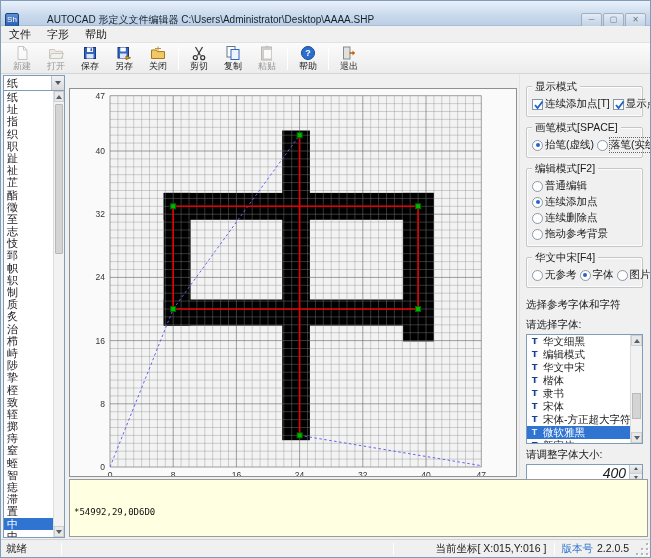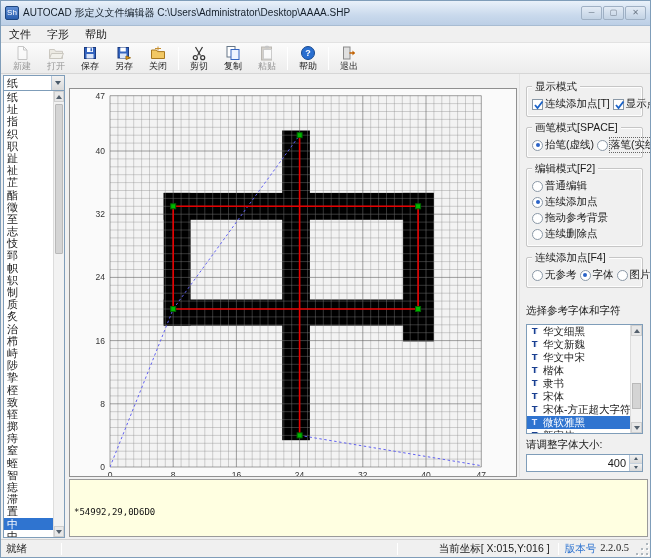--- a/index.html
+++ b/index.html
@@ -3,22 +3,22 @@
 <meta charset="utf-8">
 <style>
   html,body{margin:0;padding:0;background:#9aa7b4;}
   *{box-sizing:border-box;}
   .window{
     width:651px;height:558px;background:#f0f0f0;border:1px solid #7f9db9;
     display:flex;flex-direction:column;font-family:"Liberation Sans",sans-serif;
     font-size:11px;color:#1a1a1a;overflow:hidden;
   }
   
-  .titlebar{height:22px;display:flex;align-items:center;padding:12px 4px;
-    background:linear-gradient(#e9f1fa,#c9d9ec 60%,#bccfe6);border-bottom:1px solid #a8bcd2;flex:0 0 22px;}
+  .titlebar{height:22px;display:flex;align-items:flex-start;padding:12px 4px;
+    background:linear-gradient(#e9f1fa,#c9d9ec 60%,#bccfe6);border-bottom:1px solid #a8bcd2;flex:0 0 22px;gap:24px;}
   .app-icon{width:14px;height:14px;border-radius:2px;background:linear-gradient(#5f8fd6,#2a5fae);
     border:1px solid #1d4680;color:#fff;font-size:8px;line-height:12px;text-align:center;margin-right:4px;flex:0 0 14px;}
   .title-text{flex:1;white-space:nowrap;overflow:hidden;font-size:10px;color:#15202b;}
   .win-btns{display:flex;gap:1px;}
   .win-btn{width:21px;height:14px;border:1px solid #9fb0c4;border-radius:2px;
     background:linear-gradient(#e3ebf5,#c2d2e4);color:#6b7786;font-size:8px;line-height:12px;text-align:center;}
   
   .menubar{height:17px;display:flex;align-items:center;background:#f0f0f0;border-bottom:1px solid #e2e2e2;flex:0 0 17px;}
   .menu-item{padding:1px 8px;}
   
@@ -54,48 +54,48 @@
   .group-box{position:relative;border:1px solid #c6c6c6;border-radius:2px;box-shadow:inset 0 0 0 1px #fdfdfd;
     padding:8px 2px 3px 5px;margin-bottom:10px;}
   .group-title{position:absolute;top:-7px;left:5px;background:#f0f0f0;padding:0 3px;font-size:10.5px;}
   .opt-row{display:flex;align-items:center;gap:3px;margin:2px 0;font-size:10.5px;white-space:nowrap;}
   .opt{display:flex;align-items:center;gap:2px;}
   .checkbox{width:11px;height:11px;border:1px solid #8a98a6;background:#fff;position:relative;flex:0 0 11px;}
   .checkbox svg{position:absolute;left:0;top:-1px;}
   .radio{width:11px;height:11px;border:1px solid #8a98a6;border-radius:50%;background:#fff;position:relative;flex:0 0 11px;}
   .radio.sel::after{content:"";position:absolute;left:2.5px;top:2.5px;width:4px;height:4px;border-radius:50%;background:#2a63c8;}
   .focus-box{outline:1px dotted #666;}
-  .section-label{font-size:10.5px;margin:16px 0 6px 0;}
+  .section-label{font-size:10.5px;margin:10px 0 6px 0;}
   .sub-label{font-size:10.5px;margin:4px 0 2px 0;}
   .font-list{height:110px;background:#fff;border:1px solid #7f9db9;position:relative;overflow:hidden;}
   .font-item{height:13px;display:flex;align-items:center;gap:3px;padding-left:2px;font-size:10.5px;white-space:nowrap;}
   .fi-icon{width:11px;flex:0 0 11px;text-align:center;font-size:9px;font-weight:bold;color:#1a3f8f;
     text-shadow:1px 0 0 #9fb3dd;line-height:11px;}
   .font-item.selected{background:#2f74d0;color:#fff;}
   .font-item.selected .fi-icon{color:#dfe8ff;text-shadow:none;}
   .fl-scroll{position:absolute;top:0;right:0;bottom:0;width:12px;background:#f2f2f2;border-left:1px solid #dcdcdc;}
   .fl-thumb{position:absolute;left:1px;right:1px;top:58px;height:26px;background:#d4d4d4;border:1px solid #b9b9b9;}
   .spinner{height:18px;border:1px solid #7f9db9;background:#fff;display:flex;margin-top:2px;}
-  .spin-value{flex:1;text-align:right;padding-right:3px;line-height:16px;font-size:11px;}
+  .spin-value{flex:1;text-align:right;padding-right:3px;line-height:16px;font-size:14px;font-style:italic;}
   .spin-btns{width:13px;display:flex;flex-direction:column;border-left:1px solid #b5c6d8;}
   .spin-btn{flex:1;display:flex;align-items:center;justify-content:center;background:linear-gradient(#f2f2f2,#d9d9d9);}
   .spin-btn + .spin-btn{border-top:1px solid #c6d2de;}
   .tri-up-s{width:0;height:0;border-left:2.5px solid transparent;border-right:2.5px solid transparent;border-bottom:3.5px solid #4a5a6a;}
   .tri-down-s{width:0;height:0;border-left:2.5px solid transparent;border-right:2.5px solid transparent;border-top:3.5px solid #4a5a6a;}
   
   .code-area{height:58px;flex:0 0 58px;margin:2px 2px 2px 2px;background:#ffffe1;border:1px solid #9a9a9a;
     font-family:"DejaVu Sans Mono",monospace;font-size:9px;line-height:12px;padding:2px 4px;white-space:pre;overflow:hidden;color:#111;}
   
   .statusbar{height:18px;flex:0 0 18px;display:flex;align-items:center;background:#f0f0f0;
     border-top:1px solid #d2d2d2;font-size:10.5px;}
   .sb-ready{width:60px;padding-left:5px;}
   .sb-sep{width:1px;height:12px;background:#c6c6c6;border-right:1px solid #fff;}
   .sb-spring{flex:1;}
   .sb-coords{padding:0 8px;margin-left:33px;}
-  .sb-version{padding:0 6px;display:flex;gap:4px;font-family:Liberation Serif, serif;}
+  .sb-version{padding:0 6px;display:flex;gap:4px;}
   .sb-version .vlabel{color:#2f74d0;}
   .grip{width:14px;height:14px;position:relative;margin-right:1px;}
   .grip i{position:absolute;width:2px;height:2px;background:#aeb6bd;box-shadow:1px 1px 0 #fff;}
 </style>
 </head>
 <body>
 
 <div class="window">
 
   <div class="titlebar">
@@ -349,60 +349,61 @@
                 </div>
                 <div class="opt-row">
                   <label class="opt">
                     <span class="radio sel"></span>
                     <span>连续添加点</span>
                   </label>
                 </div>
                 <div class="opt-row">
                   <label class="opt">
                     <span class="radio"></span>
-                    <span>拖动参考背景</span>
+                    <span>连续删除点</span>
                   </label>
                 </div>
                 <div class="opt-row">
                   <label class="opt">
                     <span class="radio"></span>
-                    <span>连续删除点</span>
+                    <span>拖动参考背景</span>
                   </label>
                 </div>
               </div>
           </div>
 
           <div class="group-box">
-            <div class="group-title">连续添加点[F4]</div>
+            <div class="group-title">华文中宋[F4]</div>
             <div class="opt-row" id="ref-options">
                 <label class="opt">
                   <span class="radio"></span>
                   <span>无参考</span>
                 </label>
                 <label class="opt">
                   <span class="radio sel"></span>
                   <span>字体</span>
                 </label>
                 <label class="opt">
                   <span class="radio"></span>
                   <span>图片</span>
                 </label>
               </div>
           </div>
 
           <div class="section-label">选择参考字体和字符</div>
+          <div class="sub-label">请选择字体:</div>
 
           <div class="font-list" id="fontlist">
             <div class="font-item">
                 <span class="fi-icon">T</span>
                 <span>华文细黑</span>
               </div>
               <div class="font-item">
                 <span class="fi-icon">T</span>
-                <span>华文新魏</span>
+                <span>编辑模式</span>
               </div>
               <div class="font-item">
                 <span class="fi-icon">T</span>
                 <span>华文中宋</span>
               </div>
               <div class="font-item">
                 <span class="fi-icon">T</span>
                 <span>楷体</span>
               </div>
               <div class="font-item">

